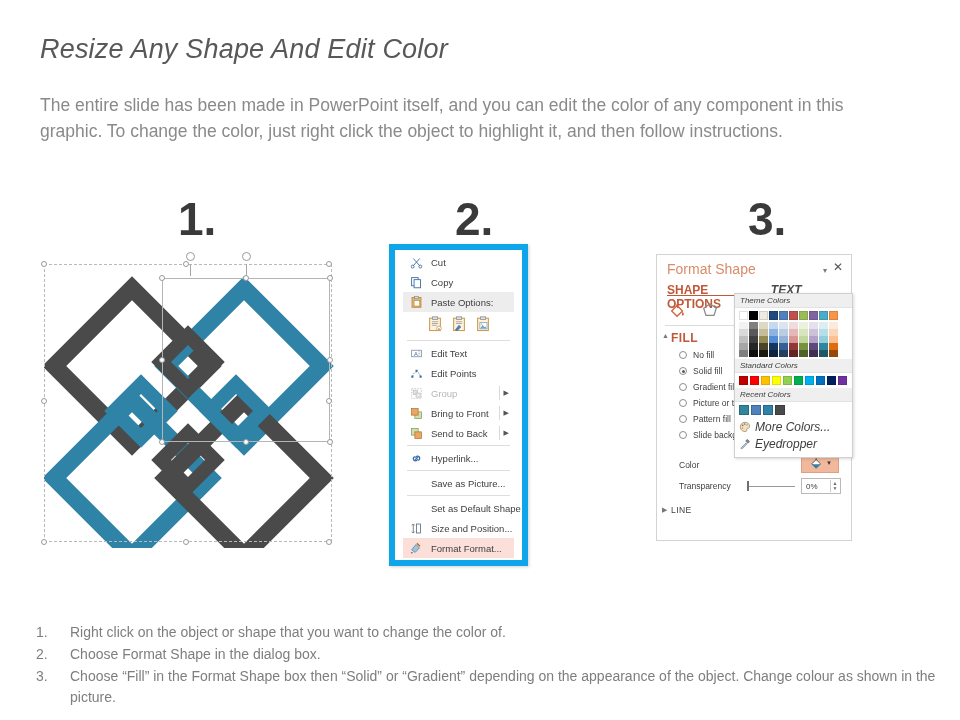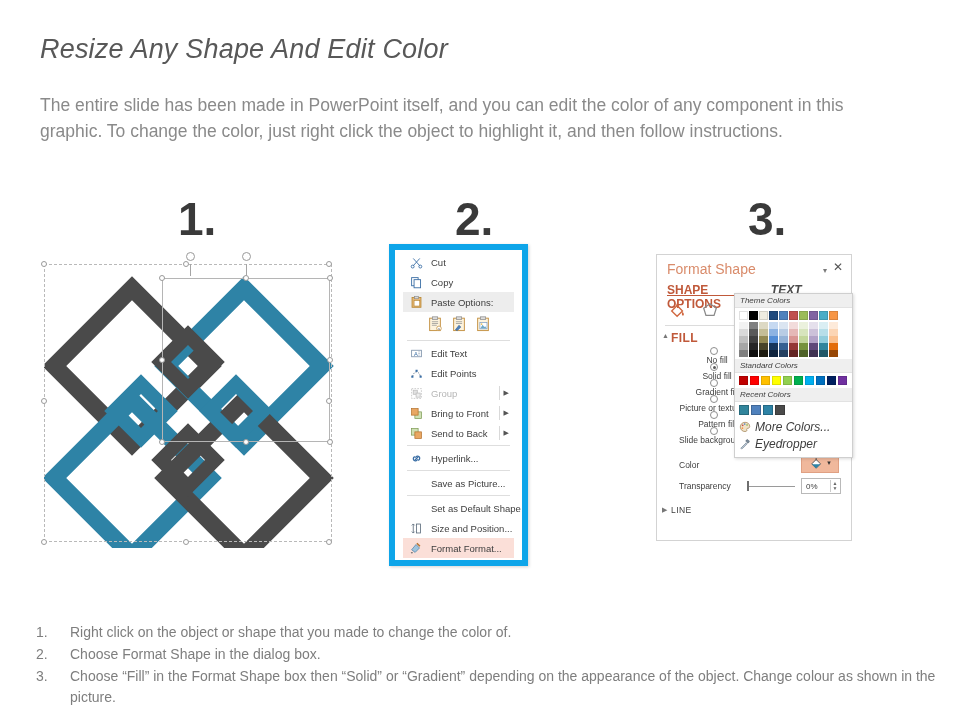--- a/index.html
+++ b/index.html
@@ -92,21 +92,21 @@
   .fs-close{position:absolute;right:8px;top:6px;font-size:12px;color:#555;line-height:1;}
   .fs-tabs{position:absolute;left:10px;top:28px;display:flex;gap:14px;font-size:12px;font-weight:bold;align-items:center;}
   .tab-shape{color:#c0593a;}
   .tab-text{color:#4a4a4a;font-style:italic;}
   .fs-tabrule{position:absolute;left:10px;top:40px;width:78px;height:1px;background:#c0593a;}
   .fs-icons{position:absolute;left:12px;top:46px;display:flex;gap:14px;align-items:center;}
   .fs-iconsrule{position:absolute;left:8px;top:70px;width:180px;height:1px;background:#dcdcdc;}
   .fs-fill{position:absolute;left:14px;top:76px;font-size:12px;font-weight:bold;color:#c0593a;letter-spacing:.4px;}
   .fs-tri{position:absolute;left:5px;top:77px;font-size:7px;color:#777;}
   .radiolist{position:absolute;left:22px;top:92px;}
-  .radiorow{display:flex;align-items:center;height:16px;font-size:8.5px;color:#3d3d3d;white-space:nowrap;flex-direction:column;}
+  .radiorow{display:flex;align-items:center;height:16px;font-size:8.5px;color:#3d3d3d;white-space:nowrap;}
   .rdo{
     width:8px;height:8px;border:1px solid #8e8e8e;border-radius:50%;
     margin-right:6px;box-sizing:border-box;background:#fff;position:relative;flex:0 0 auto;
   }
   .rdo.on:after{content:"";position:absolute;left:1.5px;top:1.5px;width:3px;height:3px;border-radius:50%;background:#5a5a5a;}
   .colorrow{position:absolute;left:22px;top:205px;font-size:8.5px;color:#3d3d3d;}
   .colorbtn{
     position:absolute;left:144px;top:198px;width:38px;height:20px;
     background:#f0b89c;border:1px solid #e0a083;box-sizing:border-box;
     display:flex;align-items:center;justify-content:center;gap:2px;
@@ -618,21 +618,21 @@
           <rect x="8.1" y="2.2" width="4" height="3" rx="1.4" transform="rotate(45 10 3.7)" fill="#7a8a9a" stroke="#55646f" stroke-width=".7"></rect>
           </svg>
         <span>Eyedropper</span>
       </div>
     </div>
   </div>
 
   <div class="steplist">
     <div class="steprow">
       <div class="stepidx">1.</div>
-      <div class="steptxt">Right click on the object or shape that you made to change the color of.</div>
+      <div class="steptxt">Right click on the object or shape that you want to change the color of.</div>
     </div>
     <div class="steprow">
       <div class="stepidx">2.</div>
       <div class="steptxt">Choose Format Shape in the dialog box.</div>
     </div>
     <div class="steprow">
       <div class="stepidx">3.</div>
       <div class="steptxt">Choose “Fill” in the Format Shape box then “Solid” or “Gradient” depending on the appearance of the object. Change colour as shown in the picture.</div>
     </div>
   </div>

